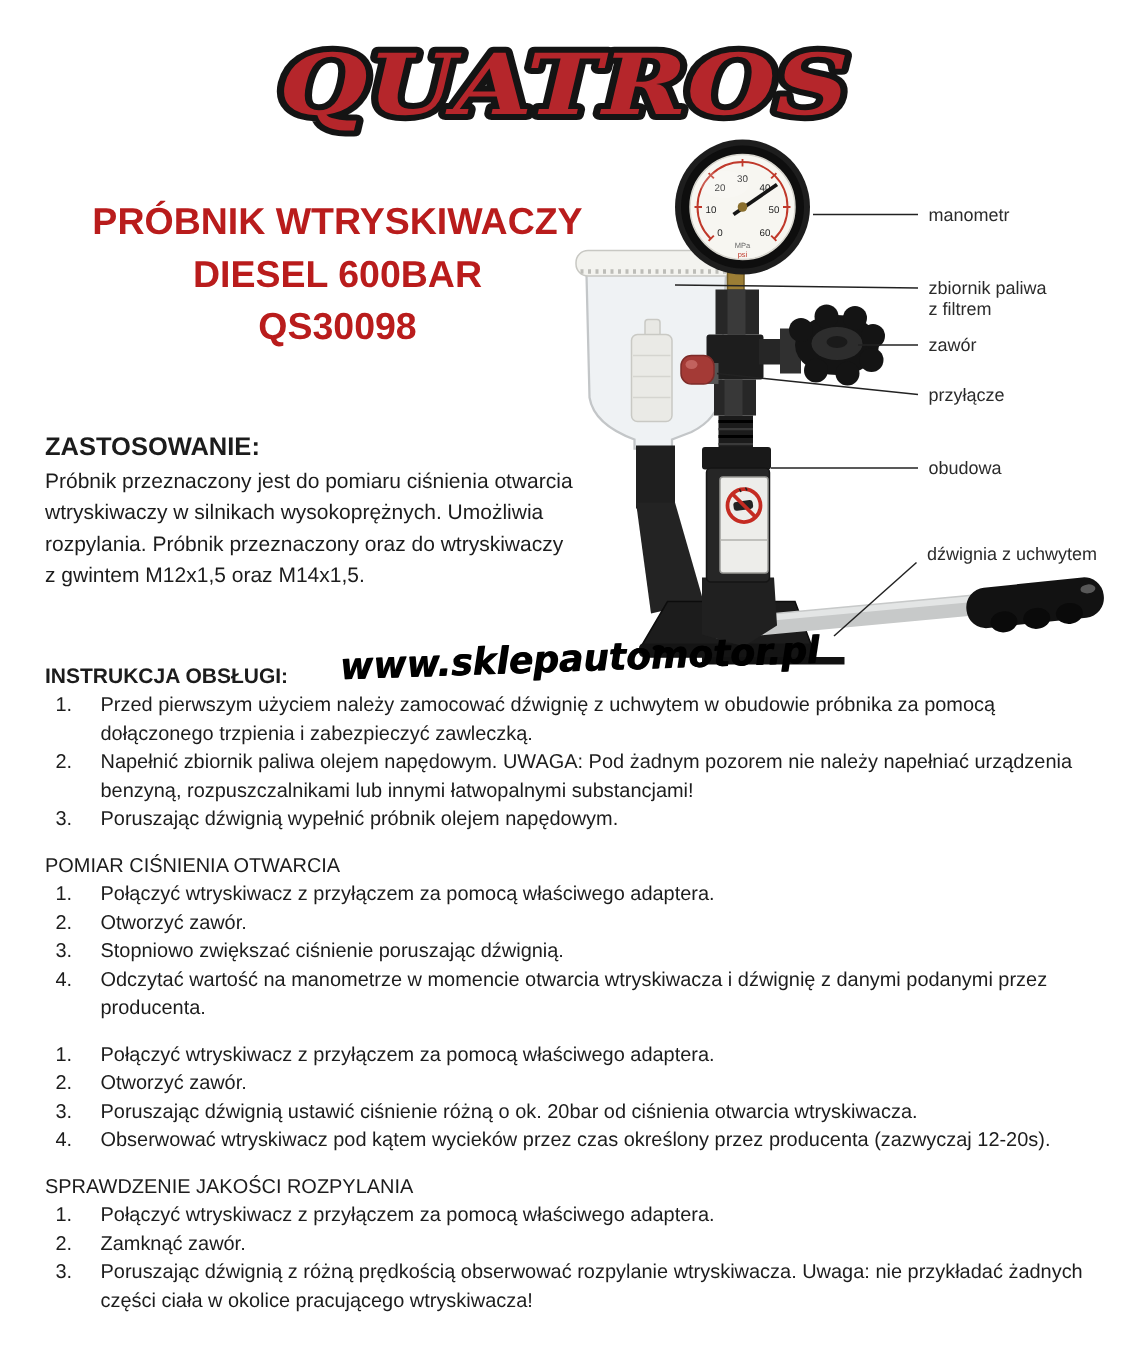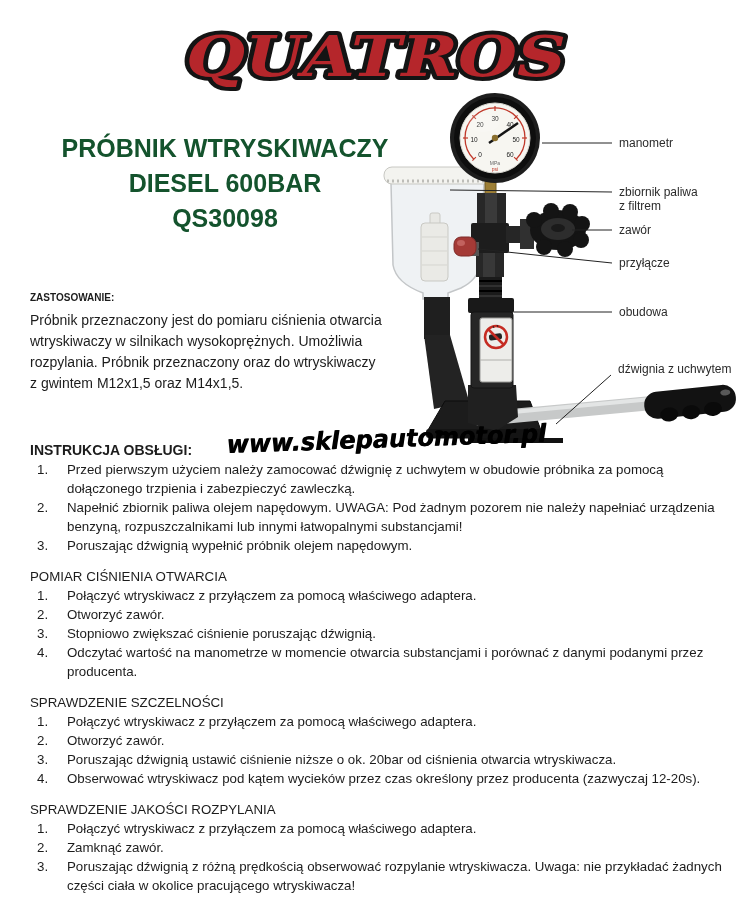--- a/index.html
+++ b/index.html
@@ -3,24 +3,24 @@
 <meta charset="utf-8">
 <style>
   html,body{margin:0;padding:0;}
   body{width:751px;height:914px;background:#fff;position:relative;
        font-family:"Liberation Sans",sans-serif;color:#1c1c1c;overflow:hidden;}
   .abs{position:absolute;}
   
   .logo{left:178px;top:16px;width:396px;height:80px;}
   
   .title-block{left:53px;top:131px;width:344px;text-align:center;
-               font-weight:bold;font-size:25px;line-height:35px;color:#14532d;}
+               font-weight:bold;font-size:25px;line-height:35px;color:#b91c1c;}
   
   .zasto{left:30px;top:288px;width:412px;}
-  .zasto .h{font-weight:bold;font-size:10px;line-height:20px;margin-bottom:2px;}
+  .zasto .h{font-weight:bold;font-size:17px;line-height:20px;margin-bottom:2px;}
   .zasto .line{font-size:14px;line-height:21px;}
   
   .instr{left:30px;top:441px;width:702px;font-size:13.3px;line-height:19px;}
   .instr .main-h{font-weight:bold;font-size:14px;}
   .section + .section{margin-top:12px;}
   .sec-title{font-size:13.3px;}
   ol.steps{margin:0;padding:0;counter-reset:step;list-style:none;}
   ol.steps li{position:relative;padding-left:37px;counter-increment:step;}
   ol.steps li::before{content:counter(step) ".";position:absolute;left:7px;top:0;}
   
@@ -205,30 +205,29 @@
       <li>Poruszając dźwignią wypełnić próbnik olejem napędowym.</li>
     </ol>
   </div>
 
   <div class="section">
     <div class="sec-title">POMIAR CIŚNIENIA OTWARCIA</div>
     <ol class="steps">
       <li>Połączyć wtryskiwacz z przyłączem za pomocą właściwego adaptera.</li>
       <li>Otworzyć zawór.</li>
       <li>Stopniowo zwiększać ciśnienie poruszając dźwignią.</li>
-      <li>Odczytać wartość na manometrze w momencie otwarcia substancjami i porównać z danymi podanymi przez producenta.</li>
-    </ol>
-  </div>
-
-  <div class="section">
-    <div class="sec-title">SPRAWDZENIE SZCZELNOŚCI</div>
+      <li>Odczytać wartość na manometrze w momencie otwarcia wtryskiwacza i dźwignię z danymi podanymi przez producenta.</li>
+    </ol>
+  </div>
+
+  <div class="section">
     <ol class="steps">
       <li>Połączyć wtryskiwacz z przyłączem za pomocą właściwego adaptera.</li>
       <li>Otworzyć zawór.</li>
-      <li>Poruszając dźwignią ustawić ciśnienie niższe o ok. 20bar od ciśnienia otwarcia wtryskiwacza.</li>
+      <li>Poruszając dźwignią ustawić ciśnienie różną o ok. 20bar od ciśnienia otwarcia wtryskiwacza.</li>
       <li>Obserwować wtryskiwacz pod kątem wycieków przez czas określony przez producenta (zazwyczaj 12-20s).</li>
     </ol>
   </div>
 
   <div class="section">
     <div class="sec-title">SPRAWDZENIE JAKOŚCI ROZPYLANIA</div>
     <ol class="steps">
       <li>Połączyć wtryskiwacz z przyłączem za pomocą właściwego adaptera.</li>
       <li>Zamknąć zawór.</li>
       <li>Poruszając dźwignią z różną prędkością obserwować rozpylanie wtryskiwacza. Uwaga: nie przykładać żadnych części ciała w okolice pracującego wtryskiwacza!</li>

